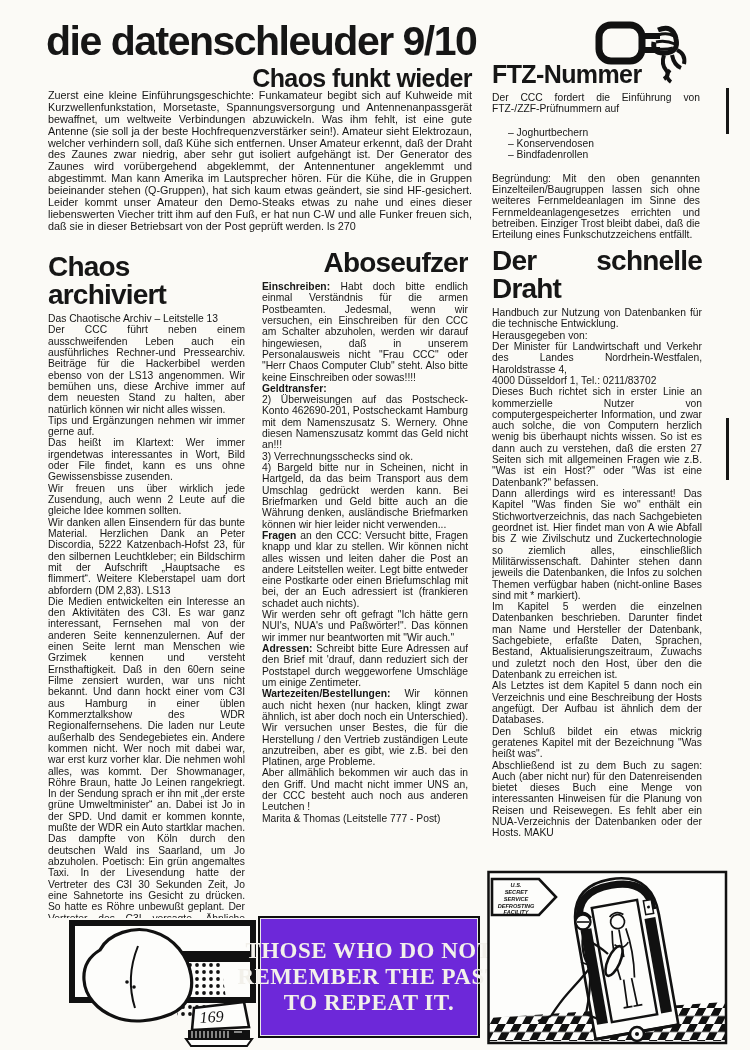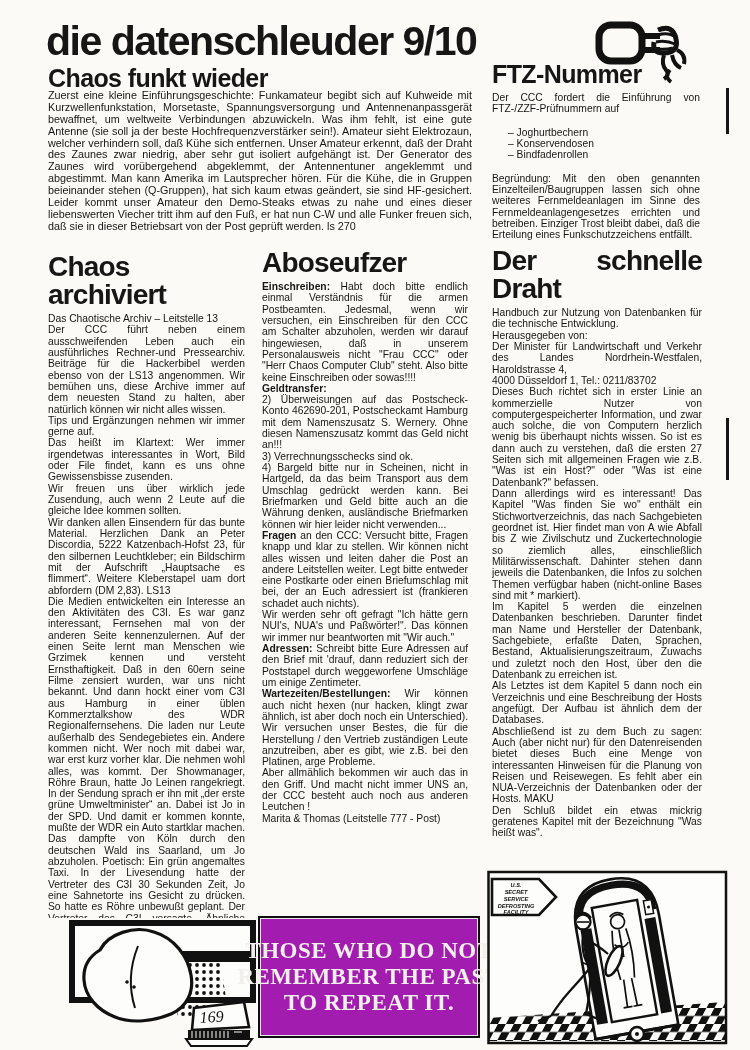--- a/index.html
+++ b/index.html
@@ -9,40 +9,40 @@
     font-family:"Liberation Sans", sans-serif;
     -webkit-hyphens:auto;hyphens:auto;
   }
   .abs{position:absolute;}
   
   .masthead-title{
     left:46px;top:18px;font-size:41px;font-weight:bold;letter-spacing:-1.5px;
     white-space:nowrap;
   }
   
-  .h-center{text-align:left;}
+  .h-center{text-align:right;}
   .h-lg{font-size:28px;font-weight:bold;letter-spacing:-0.8px;line-height:1;}
   .h-md{font-size:25px;font-weight:bold;letter-spacing:-0.6px;line-height:1;}
   .h-light{font-size:26px;font-weight:400;letter-spacing:0.2px;line-height:1;}
   
   .wide-article{
     left:48px;top:90px;width:424px;height:156px;overflow:hidden;
     font-size:10.8px;line-height:1.1;text-align:justify;
   }
   .col{
     text-align:justify;font-size:10.3px;line-height:1.1;overflow:hidden;
   }
   .col p{margin:0;}
   .lead{font-weight:bold;}
   .ftz-list{margin:12px;padding:0;list-style:none;}
   .ftz-list li{margin:0 0 0 4px;}
   .headroom{margin:3px 0 4px 0;}
   
   .poster{
-    left:258px;top:916px;width:222px;height:122px;background:#a21caf;
+    left:258px;top:916px;width:222px;height:122px;background:#6d28d9;
     display:flex;flex-direction:column;align-items:center;justify-content:center;
     box-shadow:inset 0 0 0 2px #0d0d0d, inset 0 0 0 3px #e8e8e8;
   }
   .poster-line{
     color:#f2f0ea;font-family:"Liberation Serif", serif;font-weight:bold;
     font-size:23px;line-height:1.12;letter-spacing:0.5px;white-space:nowrap;
   }
   
   .logo-box{left:592px;top:8px;width:104px;height:94px;}
   .hand-box{left:40px;top:920px;width:216px;height:128px;}
@@ -115,22 +115,22 @@
 <div class="abs col" style="left:492px;top:244px;width:210px;height:618px;">
   <div class="h-lg headroom">Der schnelle Draht</div>
   <p>Handbuch zur Nutzung von Datenbanken für die technische Entwicklung.</p>
   <p>Herausgegeben von:</p>
   <p>Der Minister für Landwirtschaft und Verkehr des Landes Nordrhein-Westfalen, Haroldstrasse 4,</p>
   <p>4000 Düsseldorf 1, Tel.: 0211/83702</p>
   <p>Dieses Buch richtet sich in erster Linie an kommerzielle Nutzer von computergespeicherter Information, und zwar auch solche, die von Computern herzlich wenig bis überhaupt nichts wissen. So ist es dann auch zu verstehen, daß die ersten 27 Seiten sich mit allgemeinen Fragen wie z.B. "Was ist ein Host?" oder "Was ist eine Datenbank?" befassen.</p>
   <p>Dann allerdings wird es interessant! Das Kapitel "Was finden Sie wo" enthält ein Stichwortverzeichnis, das nach Sachgebieten geordnet ist. Hier findet man von A wie Abfall bis Z wie Zivilschutz und Zuckertechnologie so ziemlich alles, einschließlich Militärwissenschaft. Dahinter stehen dann jeweils die Datenbanken, die Infos zu solchen Themen verfügbar haben (nicht-online Bases sind mit * markiert).</p>
   <p>Im Kapitel 5 werden die einzelnen Datenbanken beschrieben. Darunter findet man Name und Hersteller der Datenbank, Sachgebiete, erfaßte Daten, Sprachen, Bestand, Aktualisierungszeitraum, Zuwachs und zuletzt noch den Host, über den die Datenbank zu erreichen ist.</p>
   <p>Als Letztes ist dem Kapitel 5 dann noch ein Verzeichnis und eine Beschreibung der Hosts angefügt. Der Aufbau ist ähnlich dem der Databases.</p>
+  <p>Den Schluß bildet ein etwas mickrig geratenes Kapitel mit der Bezeichnung "Was heißt was".</p>
   <p>Abschließend ist zu dem Buch zu sagen: Auch (aber nicht nur) für den Datenreisenden bietet dieses Buch eine Menge von interessanten Hinweisen für die Planung von Reisen und Reisewegen. Es fehlt aber ein NUA-Verzeichnis der Datenbanken oder der Hosts. MAKU</p>
-  <p>Den Schluß bildet ein etwas mickrig geratenes Kapitel mit der Bezeichnung "Was heißt was".</p>
 </div>
 
 <div class="abs hand-box">
   <svg width="216" height="128" viewBox="0 0 216 128">
     <defs>
       <pattern id="dots" width="7" height="7" patternUnits="userSpaceOnUse">
         <circle cx="3" cy="3" r="1.9" fill="#111"></circle>
       </pattern>
     </defs>
     <rect x="32" y="3" width="181" height="77" fill="#fdfdfb" stroke="#111" stroke-width="6"></rect>

